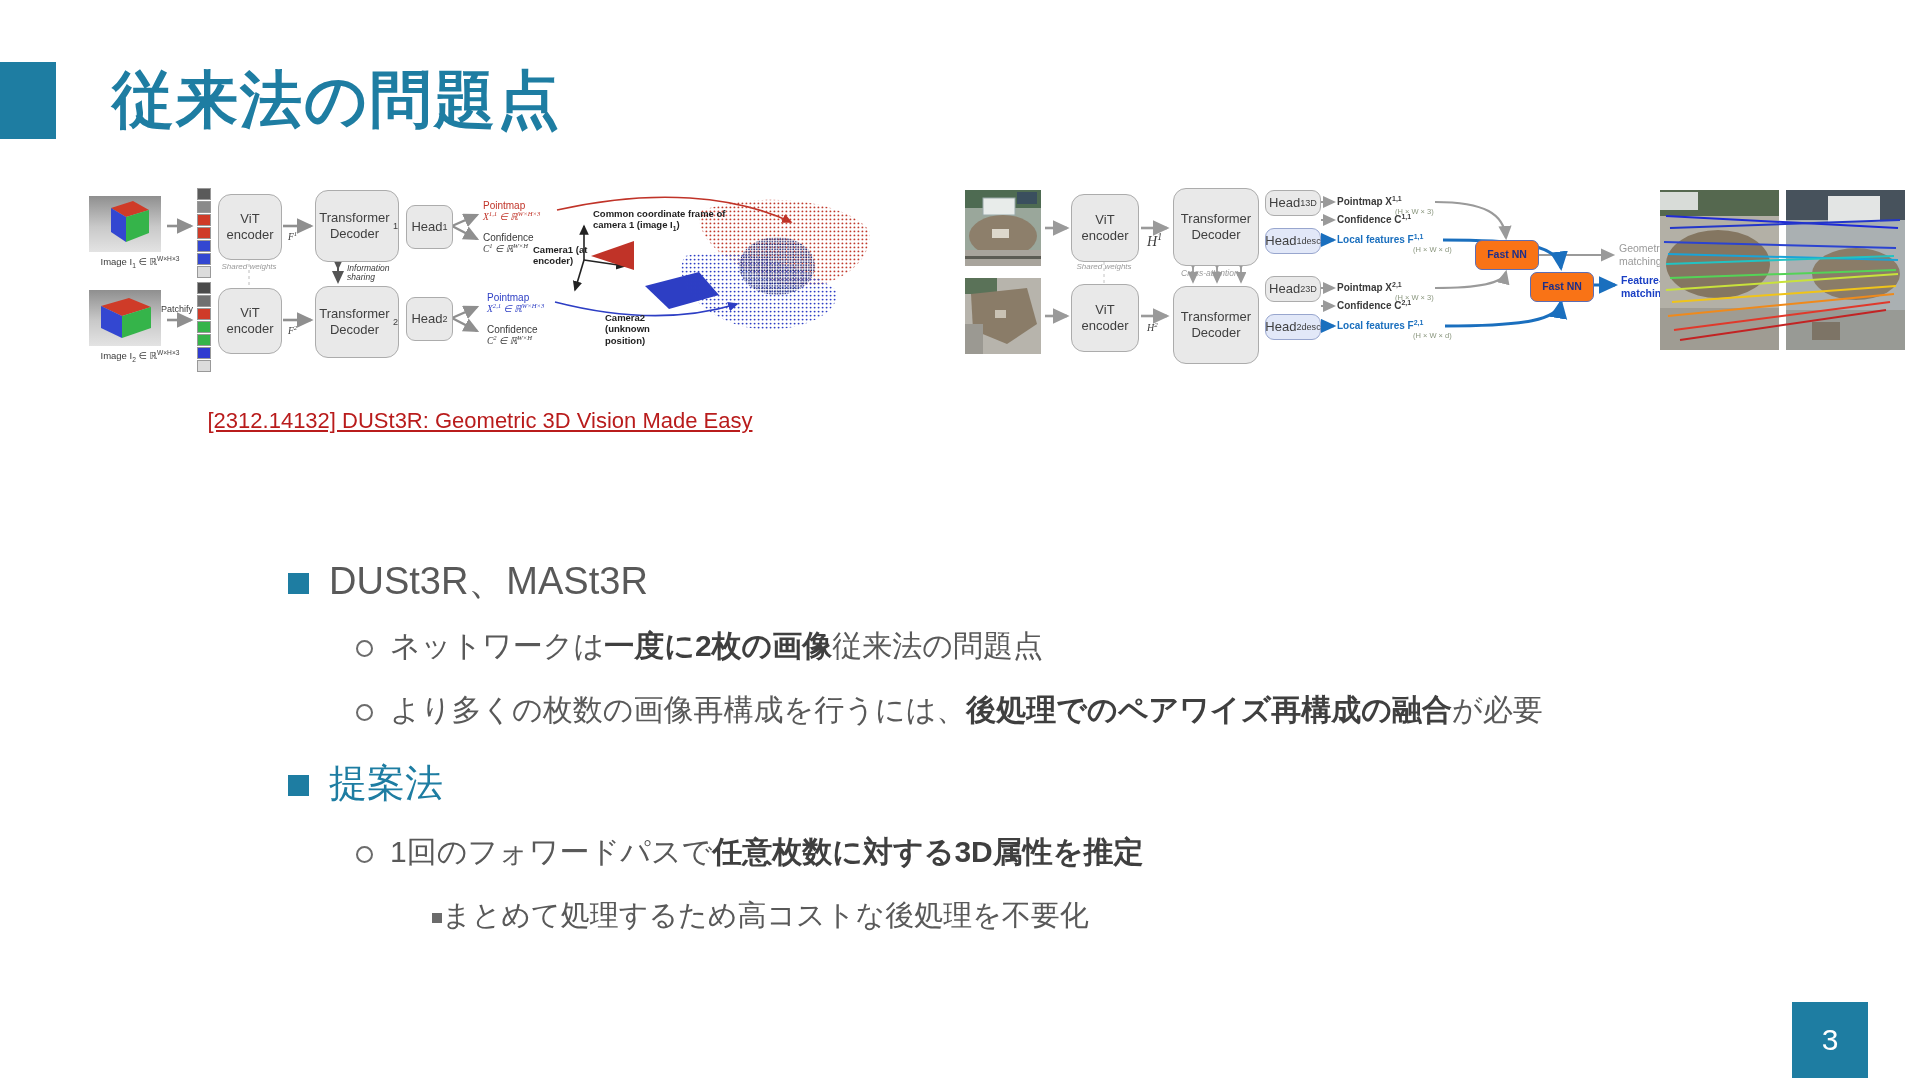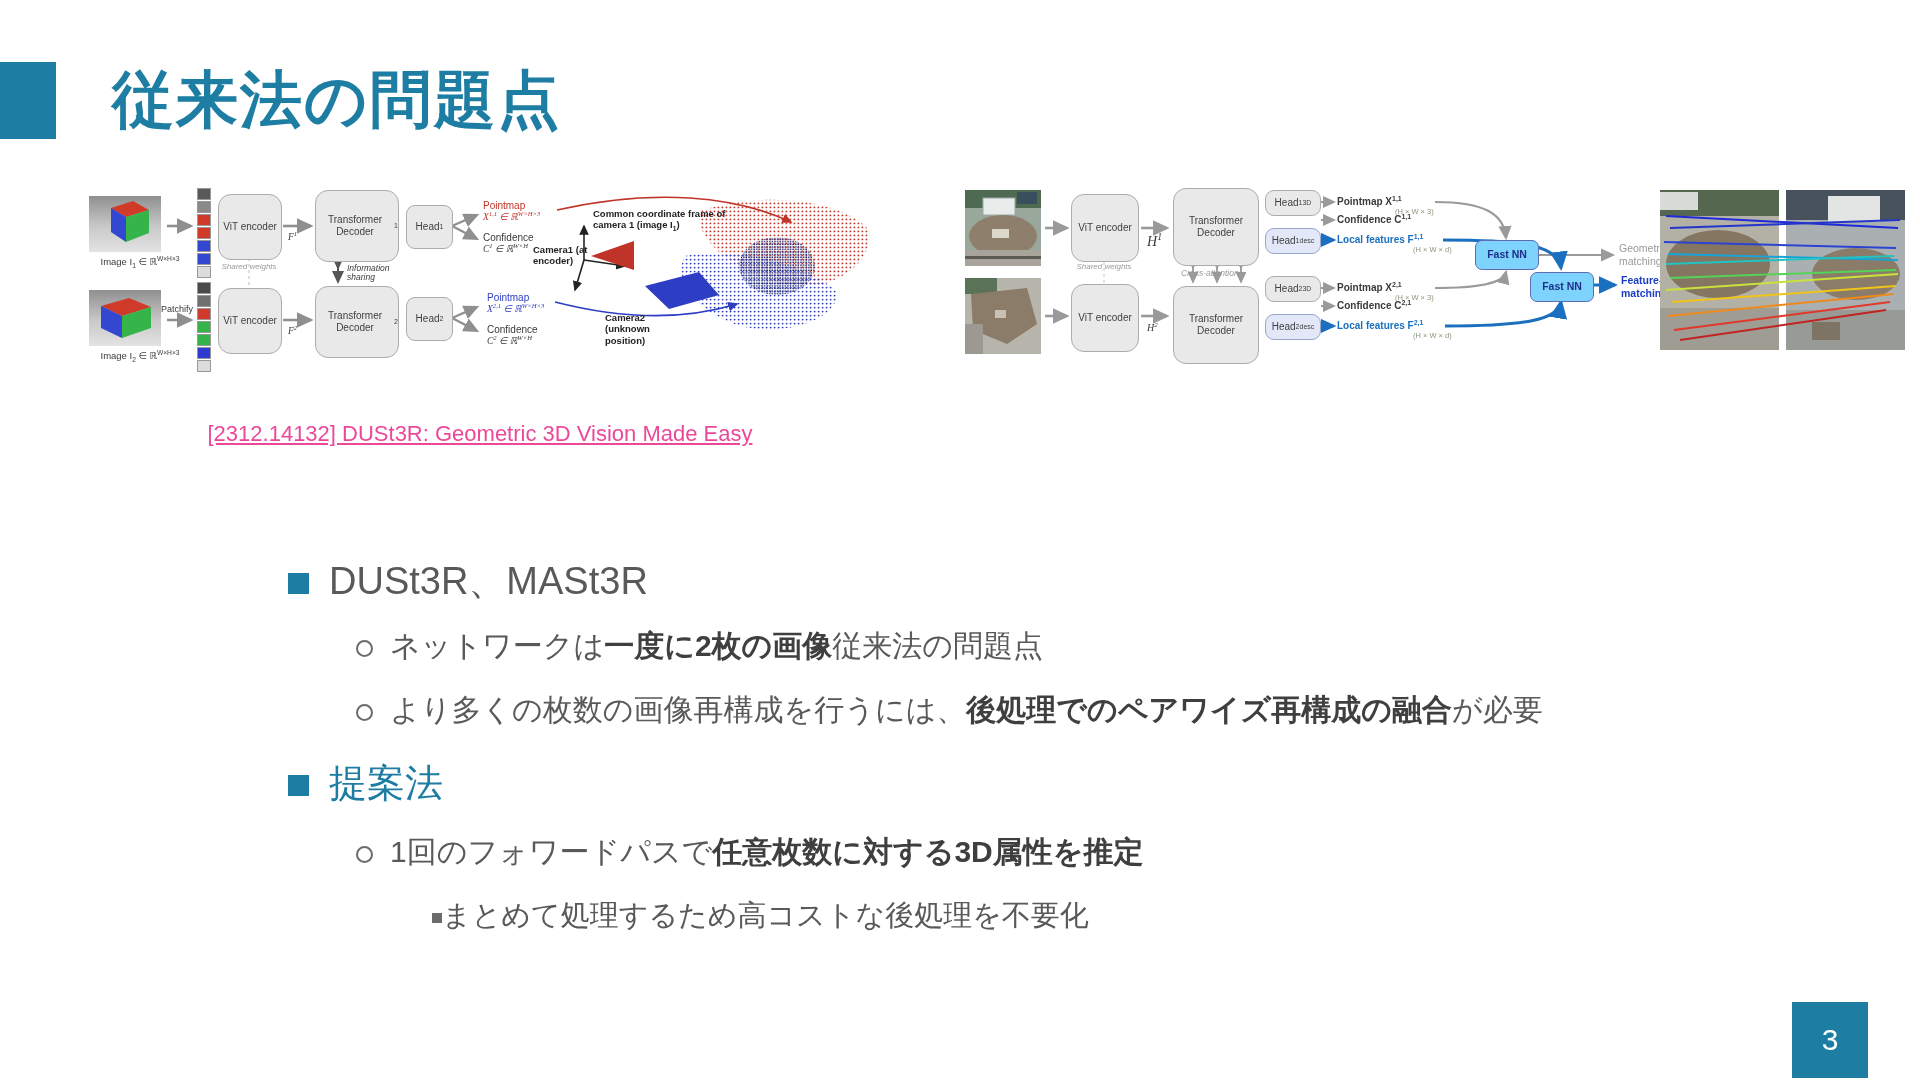--- a/index.html
+++ b/index.html
@@ -9,39 +9,39 @@
 
   
   .accent-sq{left:0;top:62px;width:56px;height:77px;background:#1E7DA2}
   .slide-title{left:112px;top:58px;font-size:62px;font-weight:700;color:#1E7DA2;letter-spacing:2px}
 
   
   .fig{position:absolute}
   .fig svg{position:absolute;left:0;top:0}
   .gbox{position:absolute;background:#E9E9E9;border:1px solid #ACACAC;border-radius:13px;
         display:flex;align-items:center;justify-content:center;text-align:center;
-        color:#3F3F3F;font-size:10px;line-height:1.25;z-index:2}
+        color:#3F3F3F;font-size:13px;line-height:1.25;z-index:2}
   .gbox.small{border-radius:9px}
   .gbox.bluebox{background:#E2E8F8;border-color:#98A6CE}
-  .gbox.fastnn{background:#7dd3fc;border:1.4px solid #5B6DB4;color:#1C2F8A;font-weight:700;border-radius:7px}
+  .gbox.fastnn{background:#f97316;border:1.4px solid #5B6DB4;color:#1C2F8A;font-weight:700;border-radius:7px}
   .flabel{position:absolute;font-size:9.5px;color:#3a3a3a;line-height:1.2;z-index:2;white-space:nowrap}
   .flabel.center{text-align:center}
   .ital{font-style:italic}
   .mathvar{font-style:italic;font-family:"Liberation Serif",serif}
   .muted{color:#9a9a9a}
   .red{color:#C03328}.blue{color:#2D3EC4}.lblue{color:#1A6FBE}.dblue{color:#1A3FC4}
   .dim{font-size:7.5px;color:#8a967e}
   sup,sub{font-size:70%;line-height:0}
   .strip{position:absolute;width:12px;z-index:2}
   .strip .c{width:12px;height:10px;margin-bottom:1px;border:0.5px solid #999}
 
   
   .caption-wrap{position:absolute;text-align:center;z-index:3}
   .fig-caption{font-size:27px;color:#595959}
-  .paper-link{display:inline-block;margin-top:21px;font-size:22px;color:#ec4899;
+  .paper-link{display:inline-block;margin-top:8px;font-size:22px;color:#b91c1c;
               text-decoration:underline;cursor:pointer}
 
   
   .sec-row{position:absolute;left:288px;display:flex;align-items:center;gap:20px;z-index:3}
   .sec-sq{width:21px;height:21px;background:#1E7DA2;flex:none;margin-top:4px}
   .sec-txt{font-size:38px;color:#595959}
   .sec-txt.teal{color:#1E7DA2}
   .sub-row{position:absolute;left:356px;display:flex;align-items:center;gap:17px;
            font-size:30px;color:#595959;z-index:3}
   .o-bullet{width:13px;height:13px;border:2px solid #6b6b6b;border-radius:50%;flex:none;margin-top:3px}

